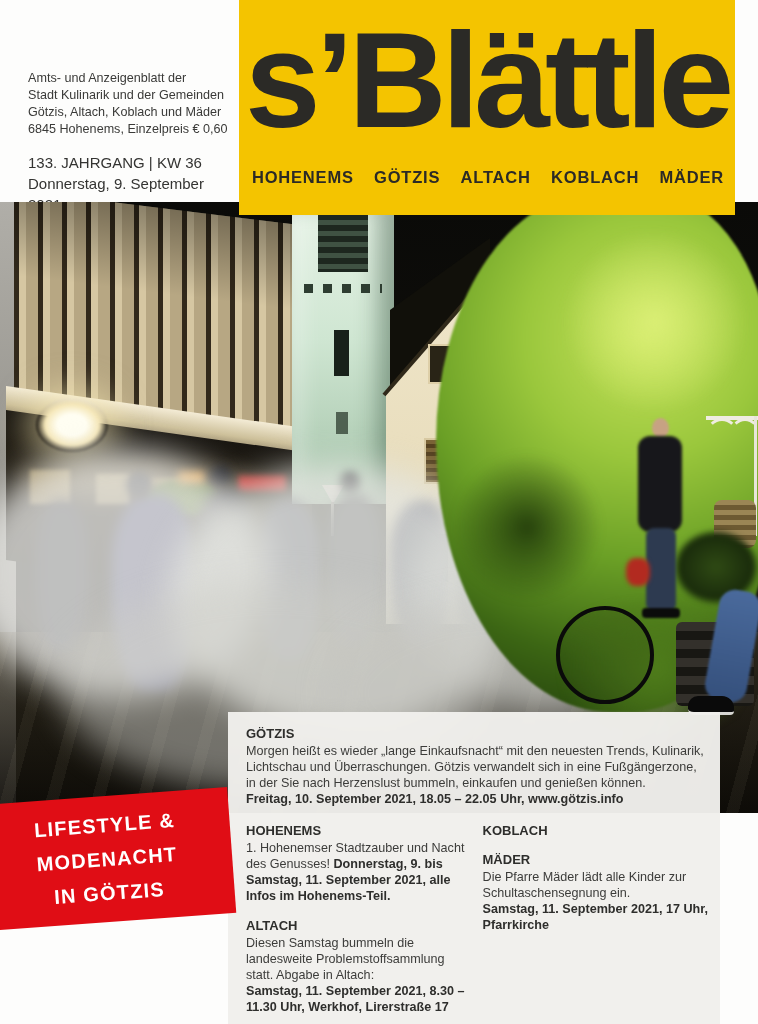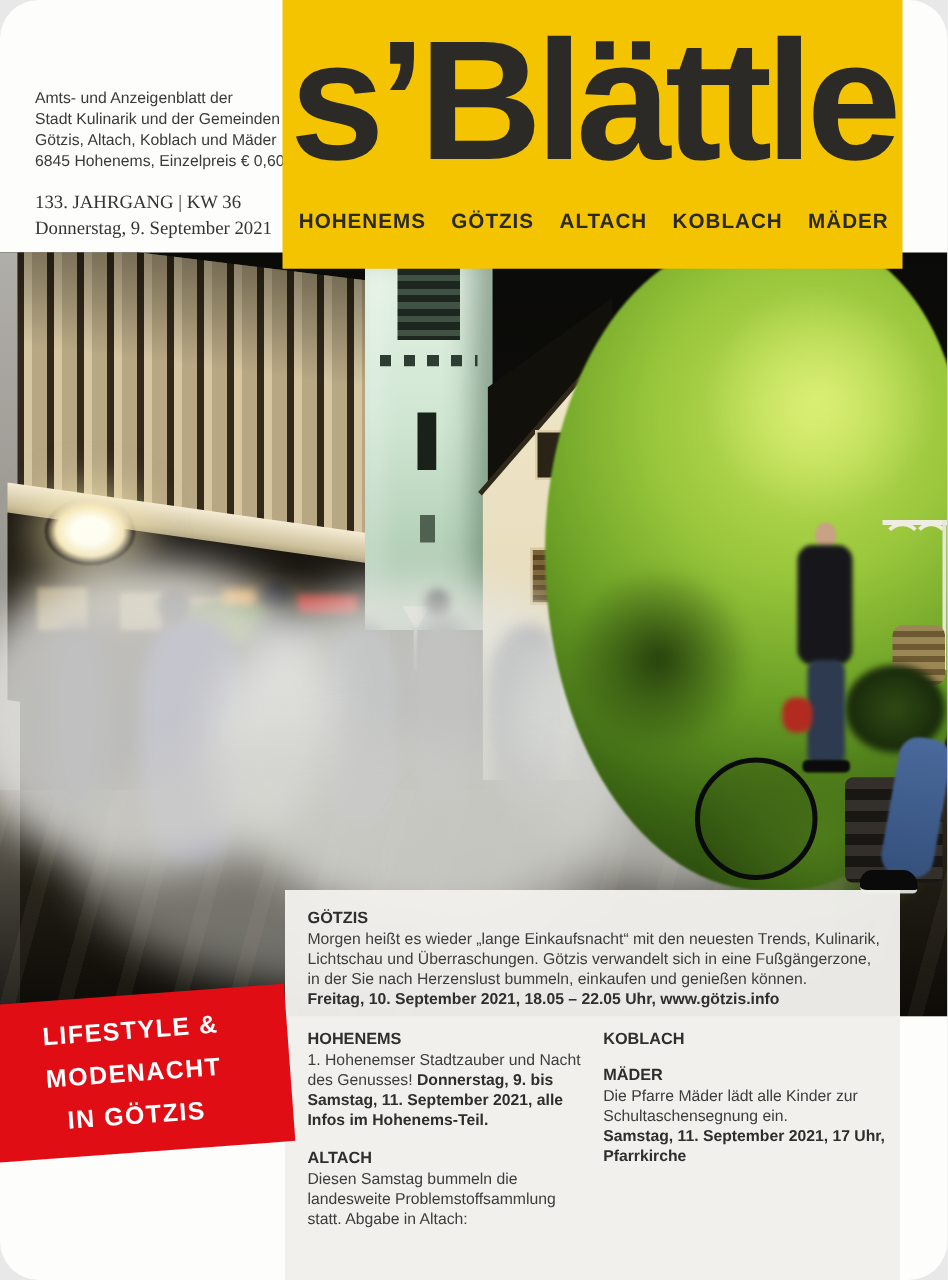--- a/index.html
+++ b/index.html
@@ -1,24 +1,24 @@
 <!DOCTYPE html>
 <html><head>
 <meta charset="utf-8">
 <style>
   html,body{margin:0;padding:0;background:#e8e8e8;}
   .page{position:relative;width:758px;height:1024px;background:#fdfdfc;overflow:hidden;
-        font-family:"Liberation Sans",sans-serif;margin:0 auto;border-radius:31px;}
+        font-family:"Liberation Sans",sans-serif;margin:0 auto;}
   
   .imprint{position:absolute;left:28px;top:70px;width:206px;color:#3a3a38;}
   .imprint .il{margin:0;font-size:12.6px;line-height:17px;}
   .issue{margin-top:14px;font-size:15px;line-height:21px;color:#343432;}
-  .issue p{margin:0;font-family:Liberation Serif, serif;}
+  .issue p{margin:0;}
   
-  .masthead{position:absolute;left:226px;top:0;width:496px;height:215px;background:#F4C400;z-index:5;}
+  .masthead{position:absolute;left:239px;top:0;width:496px;height:215px;background:#F4C400;z-index:5;}
   .title{margin:0;position:absolute;left:6px;top:12px;font-size:136px;font-weight:700;
          letter-spacing:-5px;line-height:1;color:#2b2a26;white-space:nowrap;}
   .munis{position:absolute;left:13px;right:11px;top:168px;display:flex;justify-content:space-between;
          font-weight:700;font-size:16.5px;letter-spacing:.8px;color:#2b2a26;}
   
   .photo{position:absolute;left:0;top:202px;width:758px;height:611px;overflow:hidden;z-index:1;
          background:linear-gradient(180deg,#0a0a08 0%,#100f0b 45%,#191711 72%,#141209 100%);}
   .photo div{position:absolute;}
   .fig{border-radius:45% 45% 40% 40%/35% 35% 50% 50%;filter:blur(6px);}
   .smoke{border-radius:50%;filter:blur(16px);}
@@ -154,20 +154,21 @@
           <h2>HOHENEMS</h2>
           <p>
             <span>1. Hohenemser Stadtzauber und Nacht des Genusses! </span>
             <span class="b">Donnerstag, 9. bis Samstag, 11. September 2021, alle Infos im Hohenems-Teil.</span>
           </p>
         </div>
         <div class="section">
           <h2>ALTACH</h2>
           <p>
             <span>Diesen Samstag bummeln die landesweite Problemstoffsammlung statt. Abgabe in Altach:</span>
+            <span class="b block">Samstag, 11. September 2021, 8.30 – 11.30 Uhr, Werkhof, Lirerstraße 17</span>
           </p>
         </div>
       </div>
       <div class="col2">
         <div class="section">
           <h2>KOBLACH</h2>
         </div>
         <div class="section">
           <h2>MÄDER</h2>
           <p>

